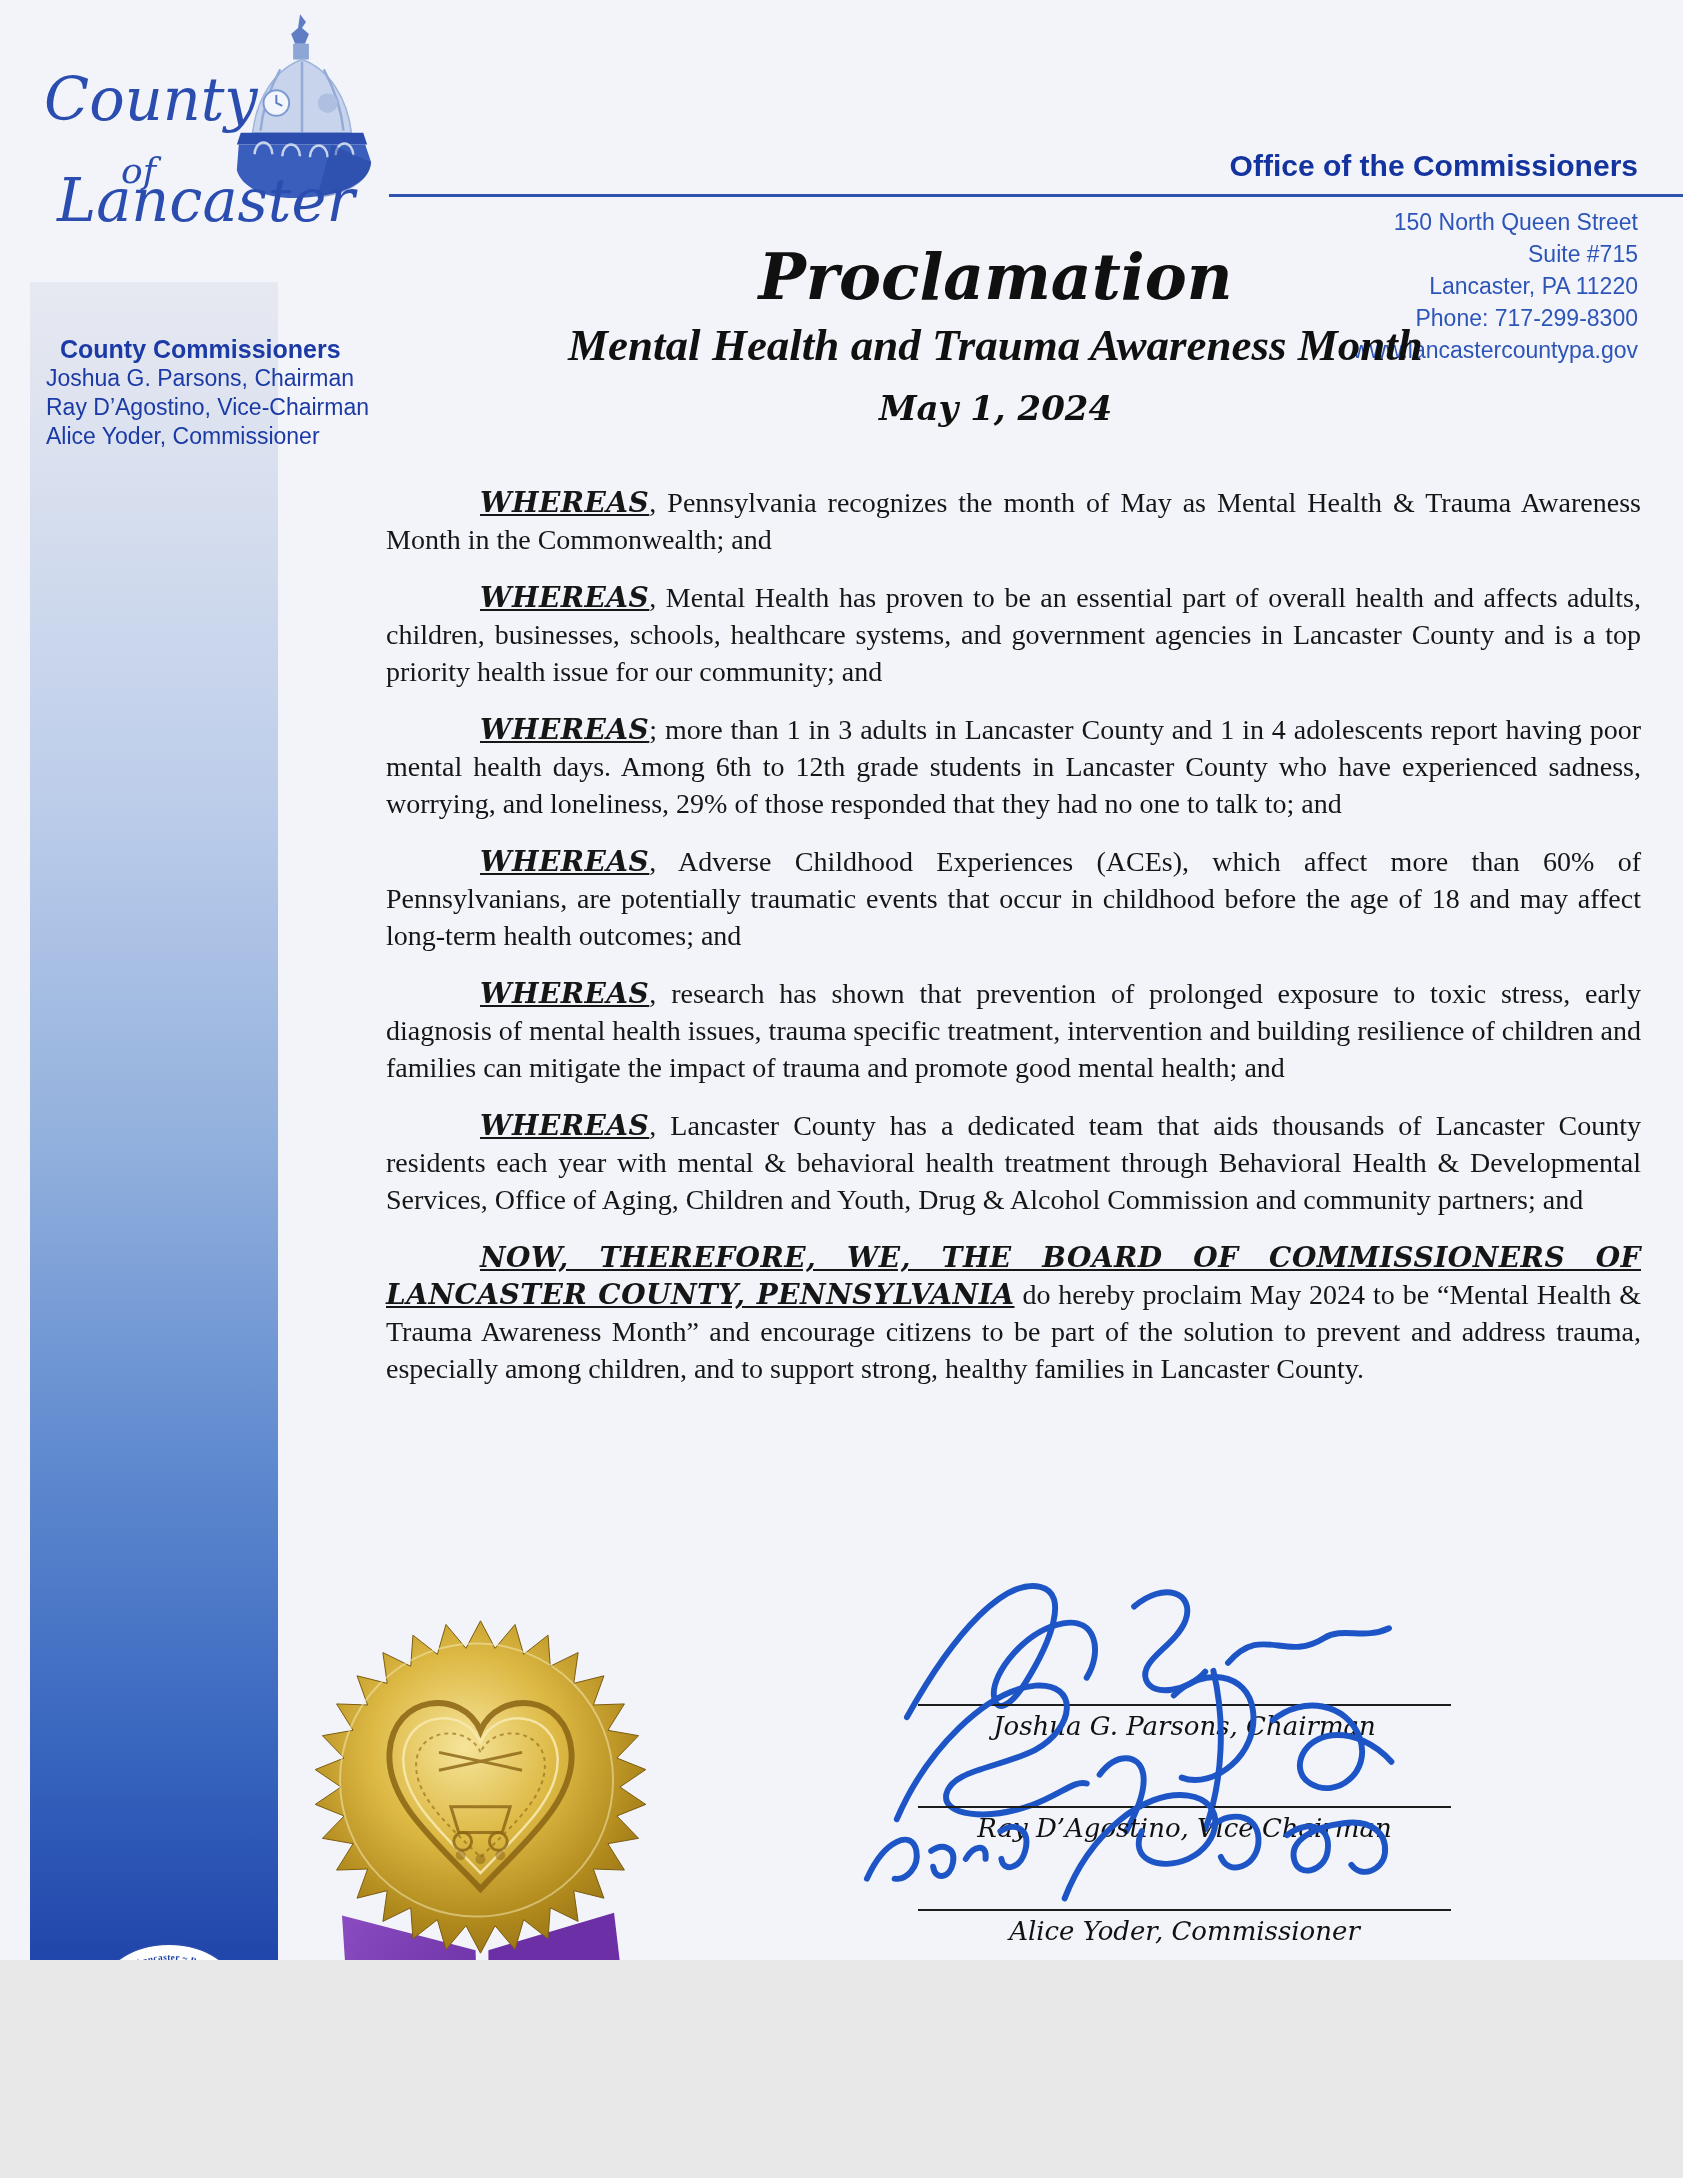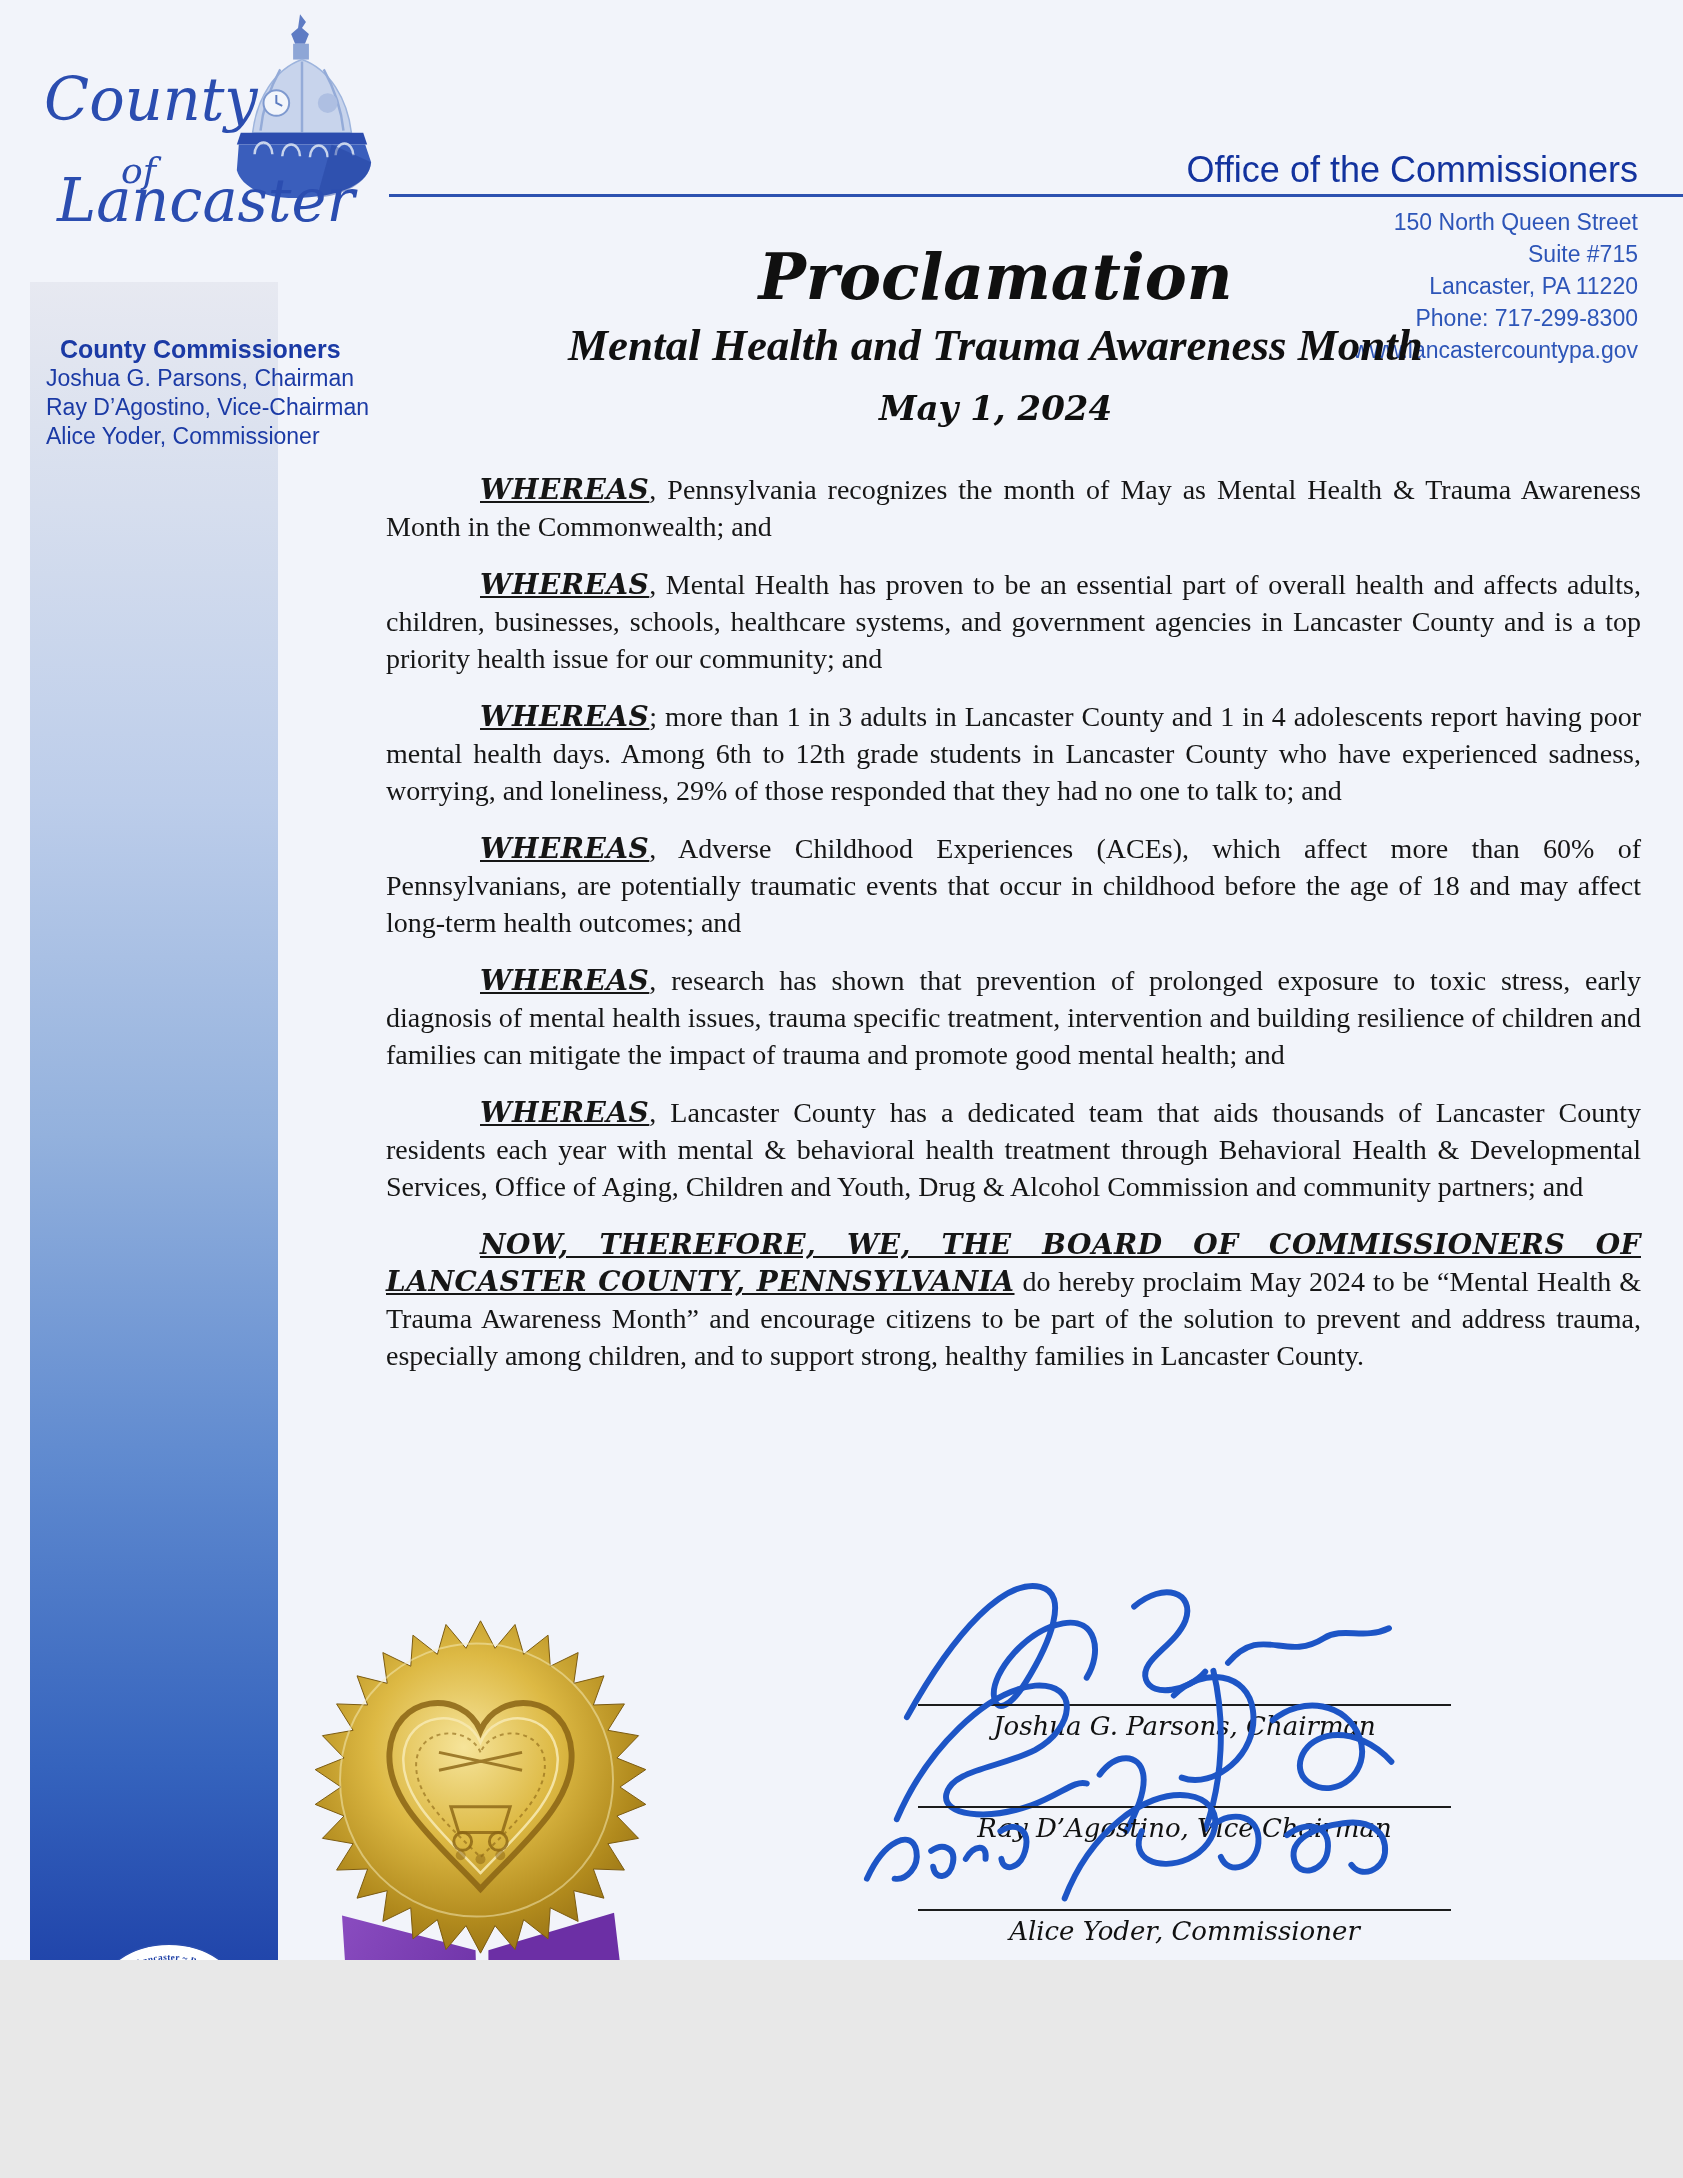--- a/index.html
+++ b/index.html
@@ -10,22 +10,22 @@
     overflow:hidden;
   }
   
   .logo-text{position:absolute; color:#2b4db0; font-family:"DejaVu Serif", serif; font-style:italic; white-space:nowrap;}
   #logo-county{left:44px; top:65px; font-size:59px;}
   #logo-of{left:121px; top:150px; font-size:36px;}
   #logo-lancaster{left:57px; top:166px; font-size:59px;}
   #dome{position:absolute; left:223px; top:12px;}
   #office-title{
     position:absolute; right:45px; top:149px;
-    font-family:"Liberation Sans", sans-serif; font-weight:normal;
-    font-size:36px; color:#13339e; white-space:nowrap;margin-left:32px;
+    font-family:"Liberation Sans", sans-serif; font-weight:bold;
+    font-size:30px; color:#13339e; white-space:nowrap;margin-left:32px;
   }
   #header-rule{position:absolute; left:389px; top:194px; width:1294px; height:3px; background:#2d52b0;}
   #address-block{
     position:absolute; right:45px; top:206px; text-align:right;
     font-family:"Liberation Sans", sans-serif; font-size:23px; line-height:32px; color:#2d55b8;
   }
   
   #sidebar{
     position:absolute; left:30px; top:282px; width:248px; height:1857px;
     background:linear-gradient(180deg,#e7e9f1 0%, #d6deee 12%, #bccdea 28%, #93b1dd 46%, #5e89cf 64%, #3563bd 80%, #1e41a8 92%, #1a399f 100%);
@@ -37,21 +37,21 @@
   }
   #sidebar-text .hd{font-weight:bold; font-size:25px;margin-left:14px;}
   #county-seal{position:absolute; left:85px; top:1942px;}
   
   #title-block{position:absolute; left:337px; top:238px; width:1317px; text-align:center;
     font-family:"DejaVu Serif", serif; font-style:italic; color:#101010;}
   #doc-title{font-size:63px; font-weight:bold; line-height:79px;}
   #doc-subtitle{font-size:45px; font-weight:bold; line-height:57px; margin-top:0;font-family:Liberation Serif, serif;}
   #doc-date{font-size:34px; font-weight:bold; margin-top:14px;}
   
-  #body-col{position:absolute; left:386px; top:471px; width:1255px;
+  #body-col{position:absolute; left:386px; top:484px; width:1255px;
     font-size:28px; line-height:37px; color:#161616; text-align:justify;}
   #body-col p{margin:0 0 21px 0; text-indent:94px;}
   #body-col p.closing{margin-bottom:0;}
   .lead{font-family:"DejaVu Serif", serif; font-style:italic; font-weight:bold;
     text-decoration:underline; letter-spacing:0.5px;}
   
   #gold-seal{position:absolute; left:312px; top:1604px;}
   
   .sig-line{position:absolute; left:918px; width:533px; height:2px; background:#1c1c1c;}
   .sig-name{position:absolute; left:918px; width:533px; text-align:center;

